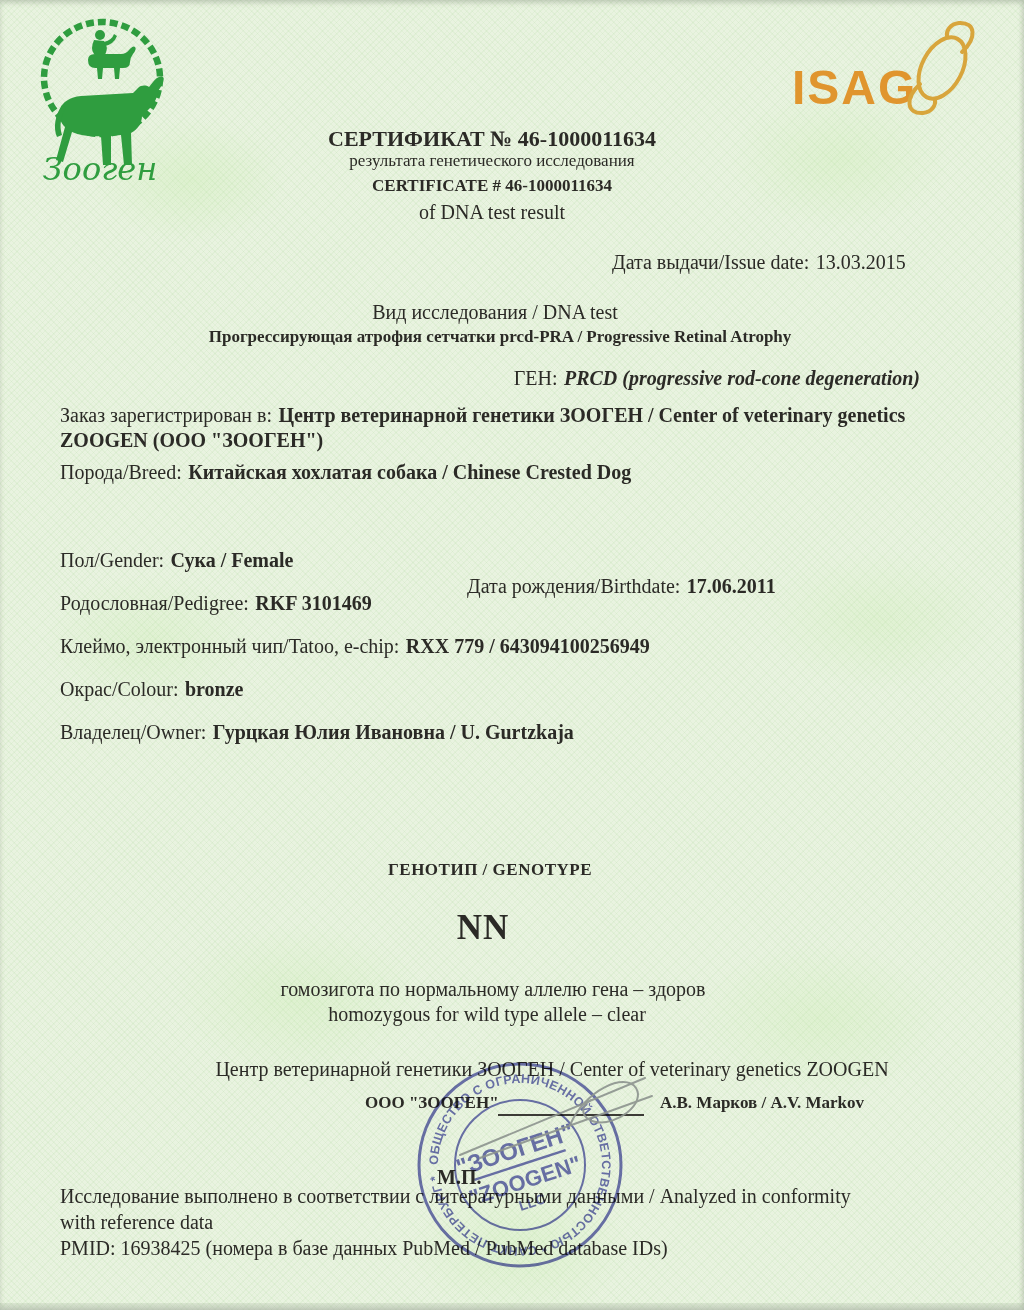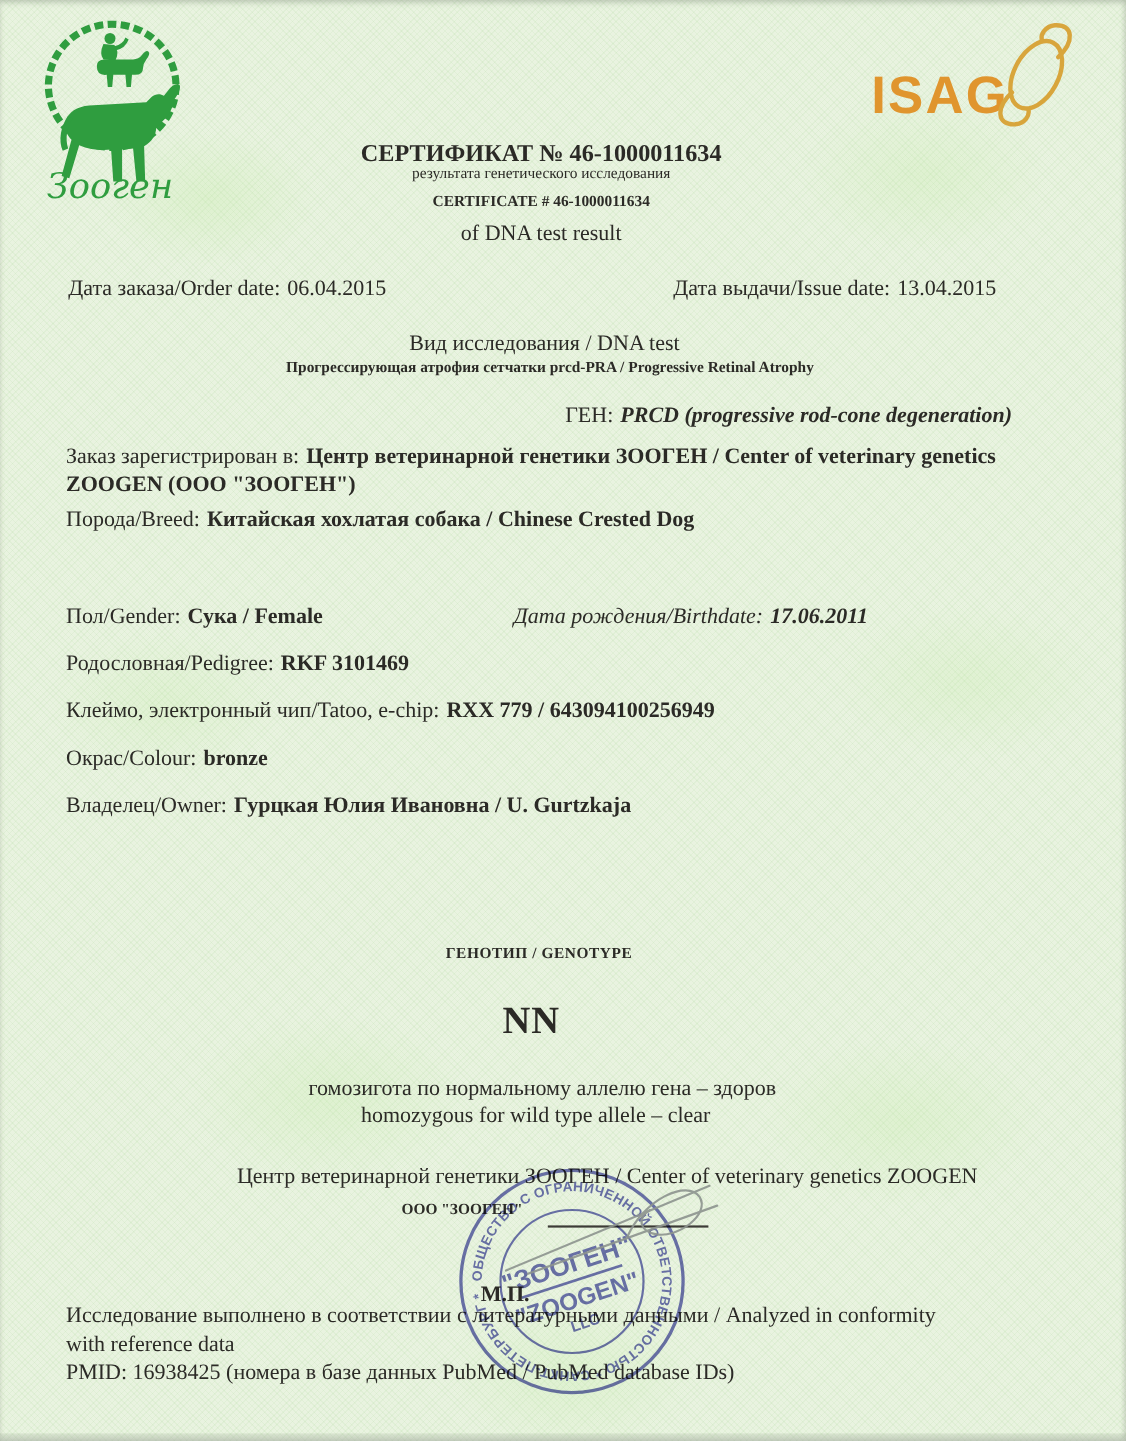--- a/index.html
+++ b/index.html
@@ -18,21 +18,21 @@
       repeating-linear-gradient(45deg, rgba(150,205,130,.10) 0 1px, transparent 1px 4px),
       repeating-linear-gradient(-45deg, rgba(150,205,130,.10) 0 1px, transparent 1px 4px);
     box-shadow: inset 0 3px 5px rgba(100,110,95,.25), inset -3px 0 4px rgba(100,110,95,.12);
   }
   .abs{position:absolute;}
   .b{font-weight:bold;}
   .i{font-style:italic;margin-top:12px;}
   .ctr{text-align:center;}
   .rt{text-align:right;}
   .t20{font-size:20px;line-height:1.25;}
-  .t21{font-size:14px;line-height:1.25;}
+  .t21{font-size:17px;line-height:1.25;}
   .t22{font-size:22px;line-height:1.25;}
   .val{font-weight:bold;margin-left:.32em;}
   .lbl{font-weight:normal;}
   .nn{font-size:35px;font-weight:bold;letter-spacing:1px;}
   .isag-word{font-family:"Liberation Sans","DejaVu Sans",sans-serif;font-weight:bold;
     font-size:48px;letter-spacing:2px;color:#e0952e;line-height:1;}
   .sigline{border-top:2px solid #3c3b36;height:0;}
   .stamp{opacity:.78;mix-blend-mode:multiply;}
   .bottom-edge{left:0;right:0;bottom:0;height:7px;
     background:linear-gradient(to bottom, rgba(130,150,120,.15), rgba(175,185,170,.65));}
@@ -70,43 +70,40 @@
       <path d="M38,66 c-15,14 -14,30 3,29 c9,-1 13,-8 12,-13"></path>
       <path d="M80,34 c15,-14 14,-30 -3,-29 c-9,1 -13,8 -12,13"></path>
     </g>
   </svg>
 
   <div class="abs ctr b t22" style="left:0;right:40px;top:125px;">СЕРТИФИКАТ № 46-1000011634</div>
   <div class="abs ctr t21" style="left:0;right:40px;top:150px;">результата генетического исследования</div>
   <div class="abs ctr b t21" style="left:0;right:40px;top:175px;">CERTIFICATE # 46-1000011634</div>
   <div class="abs ctr t20" style="left:0;right:40px;top:200px;">of DNA test result</div>
 
-  <div class="abs t20" style="left:62px;top:250px;">
-    <span class="lbl">Дата заказа/Order date:</span><span class="val" style="font-weight:normal;">06.04.2015</span>
-  </div>
   <div class="abs t20" style="left:612px;top:250px;">
-    <span class="lbl">Дата выдачи/Issue date:</span><span class="val" style="font-weight:normal;">13.04.2015</span>
+    <span class="lbl">Дата выдачи/Issue date:</span><span class="val" style="font-weight:normal;">13.03.2015</span>
   </div>
 
   <div class="abs ctr t20" style="left:0;right:34px;top:300px;">Вид исследования / DNA test</div>
   <div class="abs ctr b t21" style="left:0;right:24px;top:326px;">Прогрессирующая атрофия сетчатки prcd-PRA / Progressive Retinal Atrophy</div>
   <div class="abs rt t20" style="right:104px;top:366px;">
     <span class="lbl">ГЕН:</span><span class="val i">PRCD (progressive rod-cone degeneration)</span>
   </div>
 
   <div class="abs t20" style="left:60px;top:403px;width:858px;">
     <span class="lbl">Заказ зарегистрирован в:</span><span class="val">Центр ветеринарной генетики ЗООГЕН / Center of veterinary genetics ZOOGEN (ООО "ЗООГЕН")</span>
   </div>
   <div class="abs t20" style="left:60px;top:460px;">
     <span class="lbl">Порода/Breed:</span><span class="val">Китайская хохлатая собака / Chinese Crested Dog</span>
   </div>
   <div class="abs t20" style="left:60px;top:548px;">
     <span class="lbl">Пол/Gender:</span><span class="val">Сука / Female</span>
   </div>
-  <div class="abs t20" style="left:467px;top:548px;font-style:italic;">
+  <div class="abs t20" style="left:467px;top:574px;">
     <span class="lbl">Дата рождения/Birthdate:</span><span class="val">17.06.2011</span>
   </div>
   <div class="abs t20" style="left:60px;top:591px;">
     <span class="lbl">Родословная/Pedigree:</span><span class="val">RKF 3101469</span>
   </div>
   <div class="abs t20" style="left:60px;top:634px;">
     <span class="lbl">Клеймо, электронный чип/Tatoo, e-chip:</span><span class="val">RXX 779 / 643094100256949</span>
   </div>
   <div class="abs t20" style="left:60px;top:677px;">
     <span class="lbl">Окрас/Colour:</span><span class="val">bronze</span>
@@ -117,20 +114,21 @@
 
 
   <div class="abs ctr b t21" style="left:0;right:44px;top:859px;letter-spacing:.5px;">ГЕНОТИП / GENOTYPE</div>
   <div class="abs ctr nn" style="left:0;right:58px;top:908px;">NN</div>
   <div class="abs ctr t20" style="left:12px;right:50px;top:977px;">гомозигота по нормальному аллелю гена – здоров</div>
   <div class="abs ctr t20" style="left:0;right:50px;top:1002px;">homozygous for wild type allele – clear</div>
 
   <div class="abs ctr t20" style="left:100px;right:20px;top:1057px;">Центр ветеринарной генетики ЗООГЕН / Center of veterinary genetics ZOOGEN</div>
   <div class="abs b t21" style="left:365px;top:1092px;">ООО "ЗООГЕН"</div>
   <div class="abs sigline" style="left:498px;top:1114px;width:146px;"></div>
+  <div class="abs b t21" style="left:660px;top:1092px;">А.В. Марков / A.V. Markov</div>
   <div class="abs b t20" style="left:437px;top:1165px;">М.П.</div>
 
   <div class="abs t20" style="left:60px;top:1184px;">Исследование выполнено в соответствии с литературными данными / Analyzed in conformity</div>
   <div class="abs t20" style="left:60px;top:1210px;">with reference data</div>
   <div class="abs t20" style="left:60px;top:1236px;">PMID: 16938425 (номера в базе данных PubMed / PubMed database IDs)</div>
 
   <svg class="abs stamp" style="left:410px;top:1058px;" width="220" height="216" viewBox="0 0 220 216">
     <g stroke="#4a4dab" fill="none">
       <circle cx="110" cy="107" r="101" stroke-width="3"></circle>
       <circle cx="110" cy="107" r="65" stroke-width="2"></circle>

